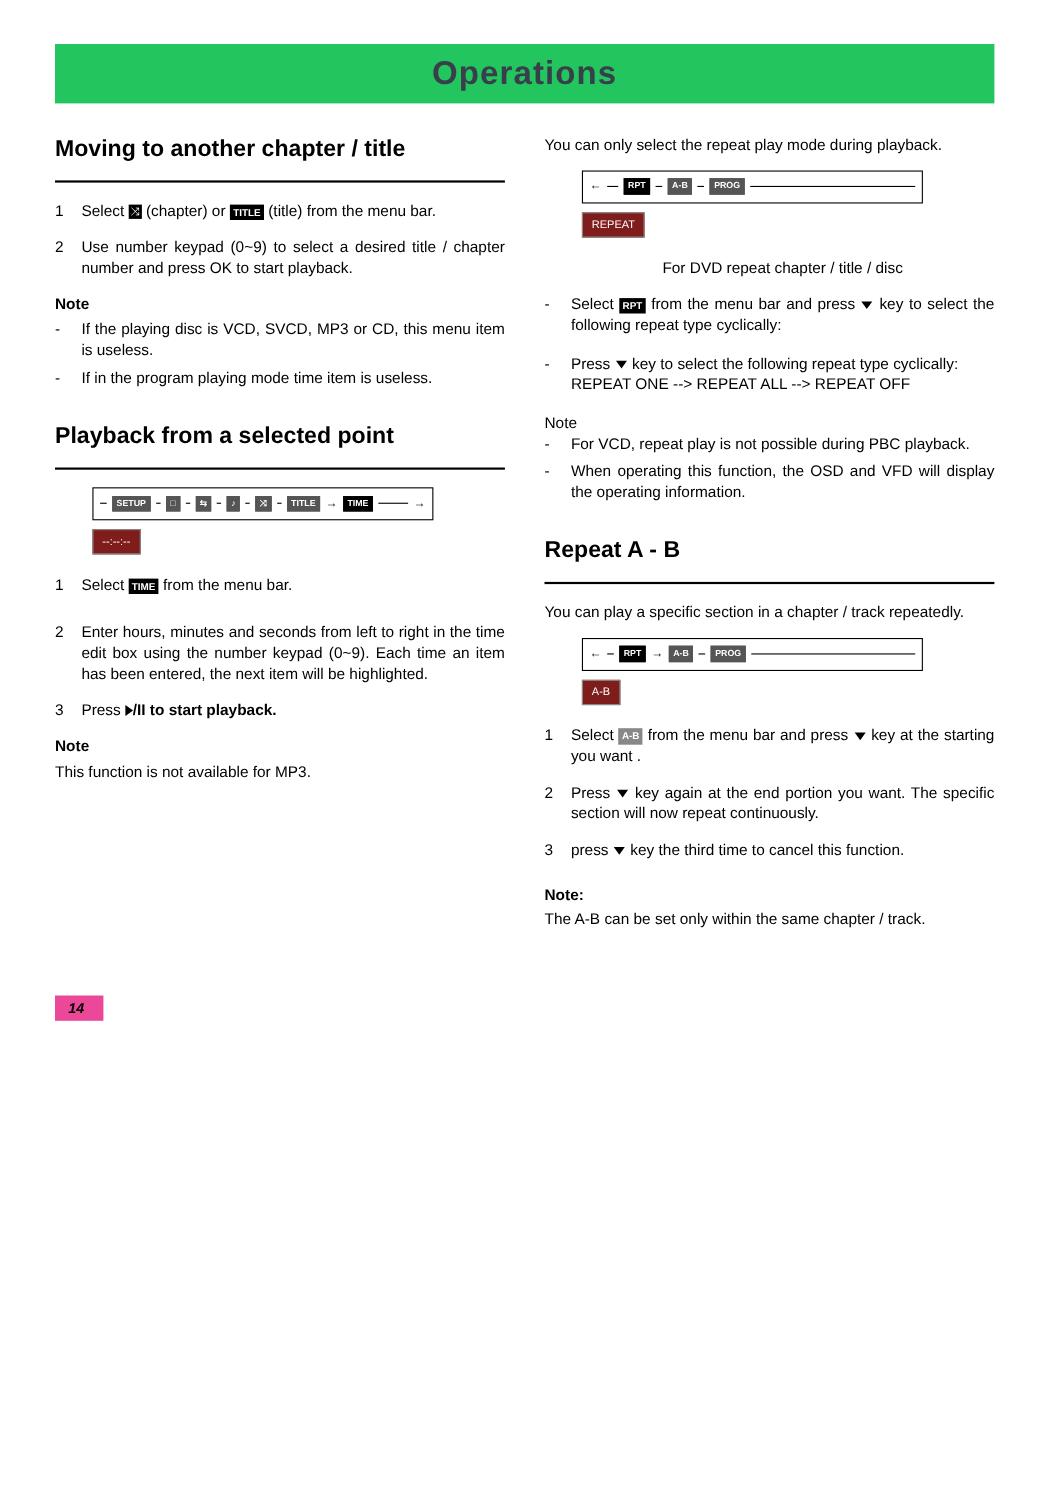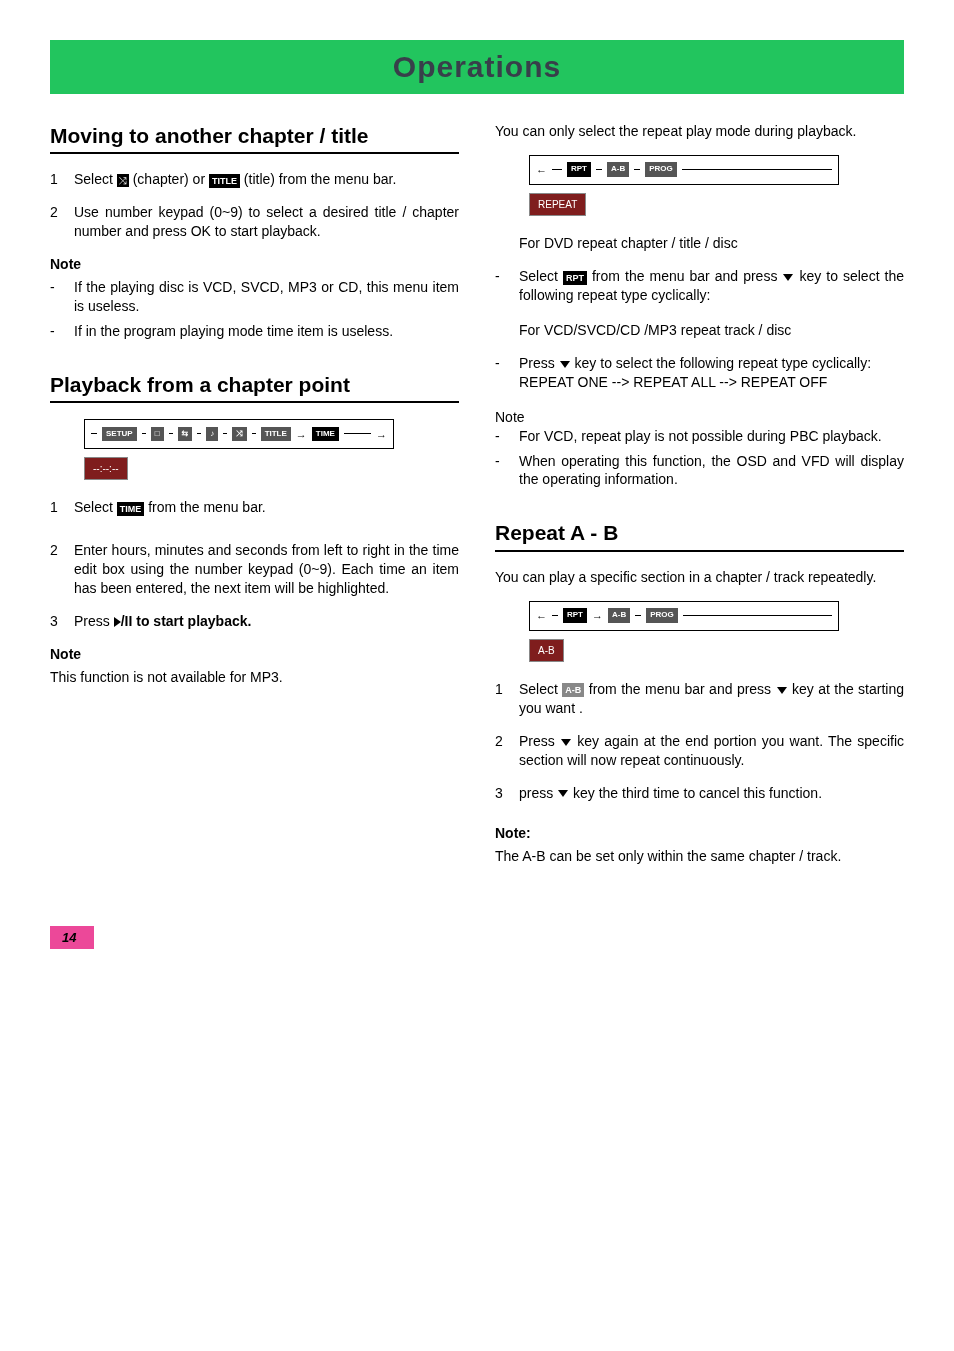--- a/index.html
+++ b/index.html
@@ -24,21 +24,21 @@
   }
   .columns {
     display: flex;
     gap: 36px;
   }
   .col { flex: 1; font-size: 14px; line-height: 1.35; }
   h2.section {
     font-size: 21px;
     font-weight: bold;
     border-bottom: 2px solid #000;
-    padding-bottom: 2px;
+    padding-bottom: 14px;
     margin-bottom: 16px;
   }
   p { margin-bottom: 14px; text-align: justify; }
   .num-item { display: flex; margin-bottom: 14px; }
   .num-item .num { width: 24px; flex: none; }
   .num-item .body { flex: 1; text-align: justify; }
   .bullet-item { display: flex; margin-bottom: 6px; }
   .bullet-item .dash { width: 24px; flex: none; }
   .bullet-item .body { flex: 1; text-align: justify; }
   .note-label { font-weight: bold; margin-bottom: 4px; }
@@ -78,21 +78,21 @@
   .osd-line { flex:1; height:1px; background:#000; }
   .osd-label {
     margin-top: 8px;
     background: #7f1d1d;
     color: #fff;
     font-size: 10px;
     padding: 4px 8px;
     display: inline-block;
     border: 1px solid #888;
   }
-  .indented { margin-left: 24px; margin-bottom: 14px; }
+  .indented { margin-left: 24px; margin-bottom: 14px; text-align: center; }
   .down-tri {
     display:inline-block;
     width:0;height:0;
     border-left:5px solid transparent;
     border-right:5px solid transparent;
     border-top:7px solid #000;
     vertical-align: middle;
     margin: 0 1px;
   }
   .play-tri {
@@ -153,21 +153,21 @@
       <div class="dash">-</div>
         <div class="body">If the playing disc is VCD, SVCD, MP3 or CD, this menu item is useless.</div>
     </div>
     <div class="bullet-item">
       <div class="dash">-</div>
         <div class="body">If in the program playing mode time item is useless.</div>
     </div>
 
     <div class="gap"></div>
 
-    <h2 class="section">Playback from a chapter point</h2>
+    <h2 class="section">Playback from a selected point</h2>
 
     <div class="osd-wrap">
       <div class="osd-bar">
         <span class="osd-line" style="flex:0 0 6px"></span>
         <span class="osd-chip">SETUP</span>
           <span class="osd-line" style="flex:0 0 4px"></span>
         <span class="osd-chip">□</span>
           <span class="osd-line" style="flex:0 0 4px"></span>
         <span class="osd-chip">⇆</span>
           <span class="osd-line" style="flex:0 0 4px"></span>
@@ -233,21 +233,20 @@
       <div class="body">
         <span>Select</span>
         <span class="icon-box">RPT</span>
         <span>from the menu bar and press</span>
         <span class="down-tri"></span>
         <span>key to select the following repeat type cyclically:</span>
       </div>
     </div>
 
     <div style="height:10px"></div>
-    <div class="indented">For VCD/SVCD/CD /MP3 repeat track / disc</div>
 
     <div class="bullet-item">
       <div class="dash">-</div>
       <div class="body">
         <span>Press</span>
         <span class="down-tri"></span>
         <span>key to select the following repeat type cyclically:</span>
         <div>REPEAT ONE --&gt;  REPEAT ALL --&gt; REPEAT OFF</div>
       </div>
     </div>

